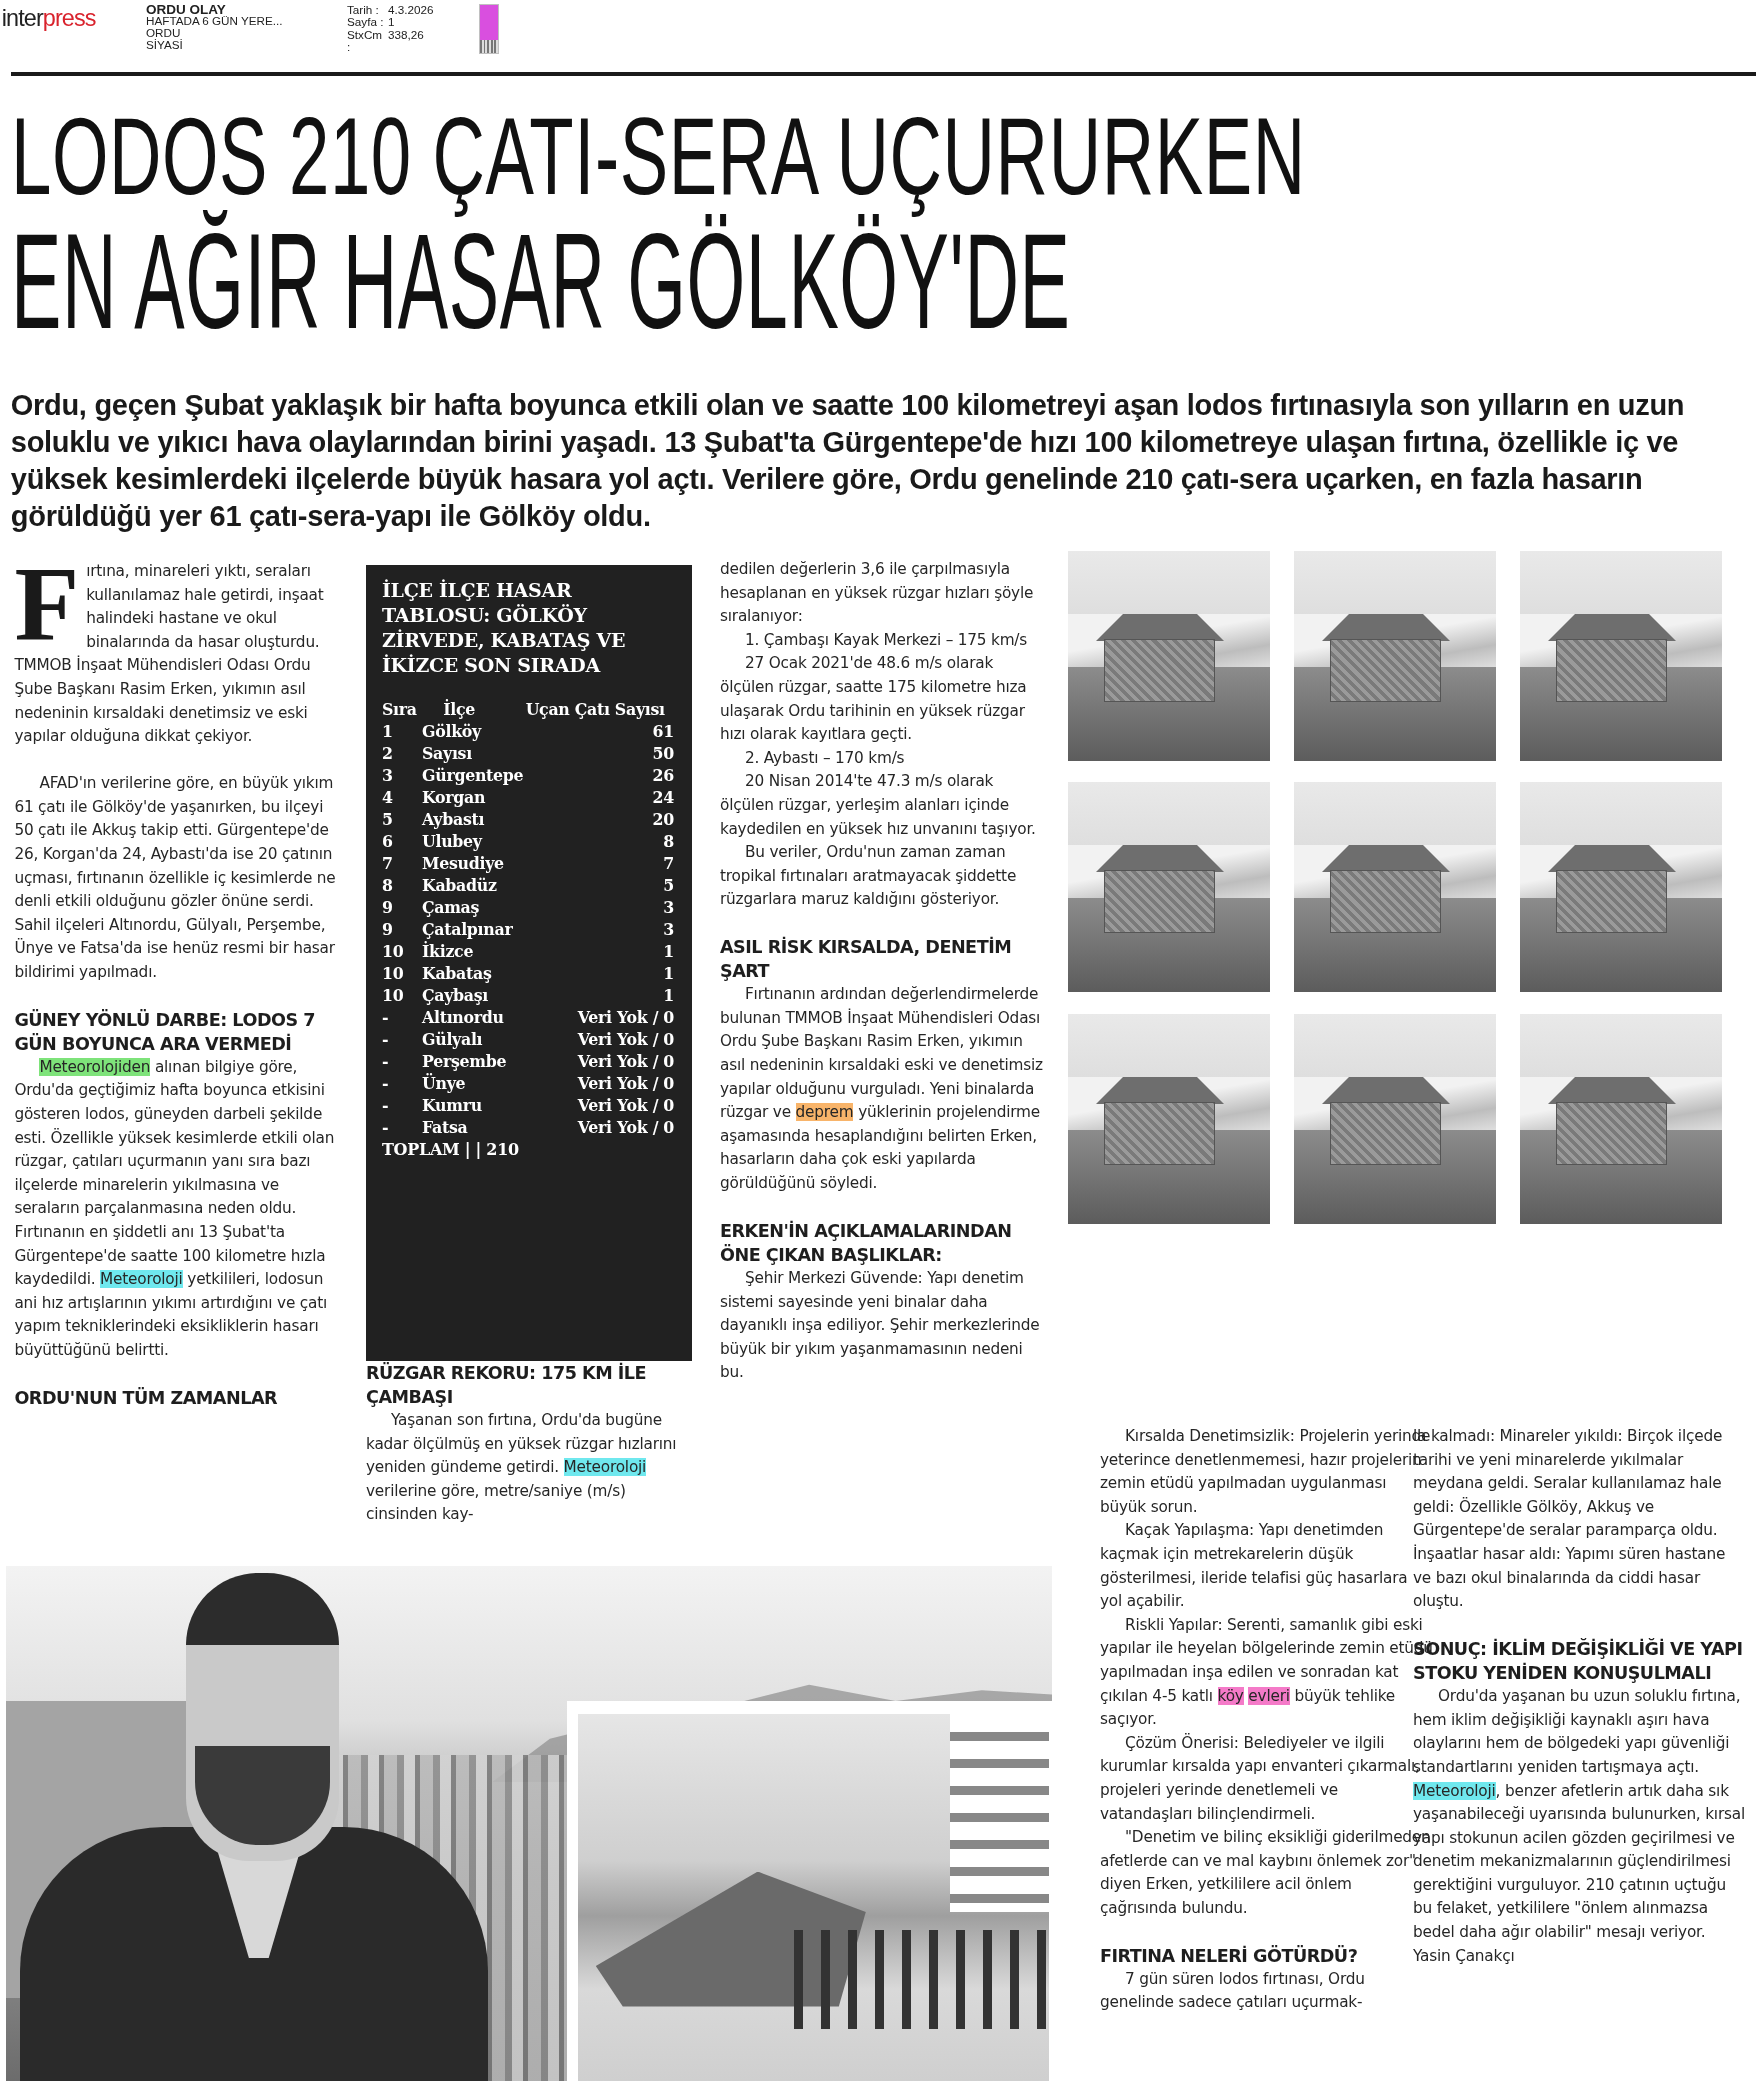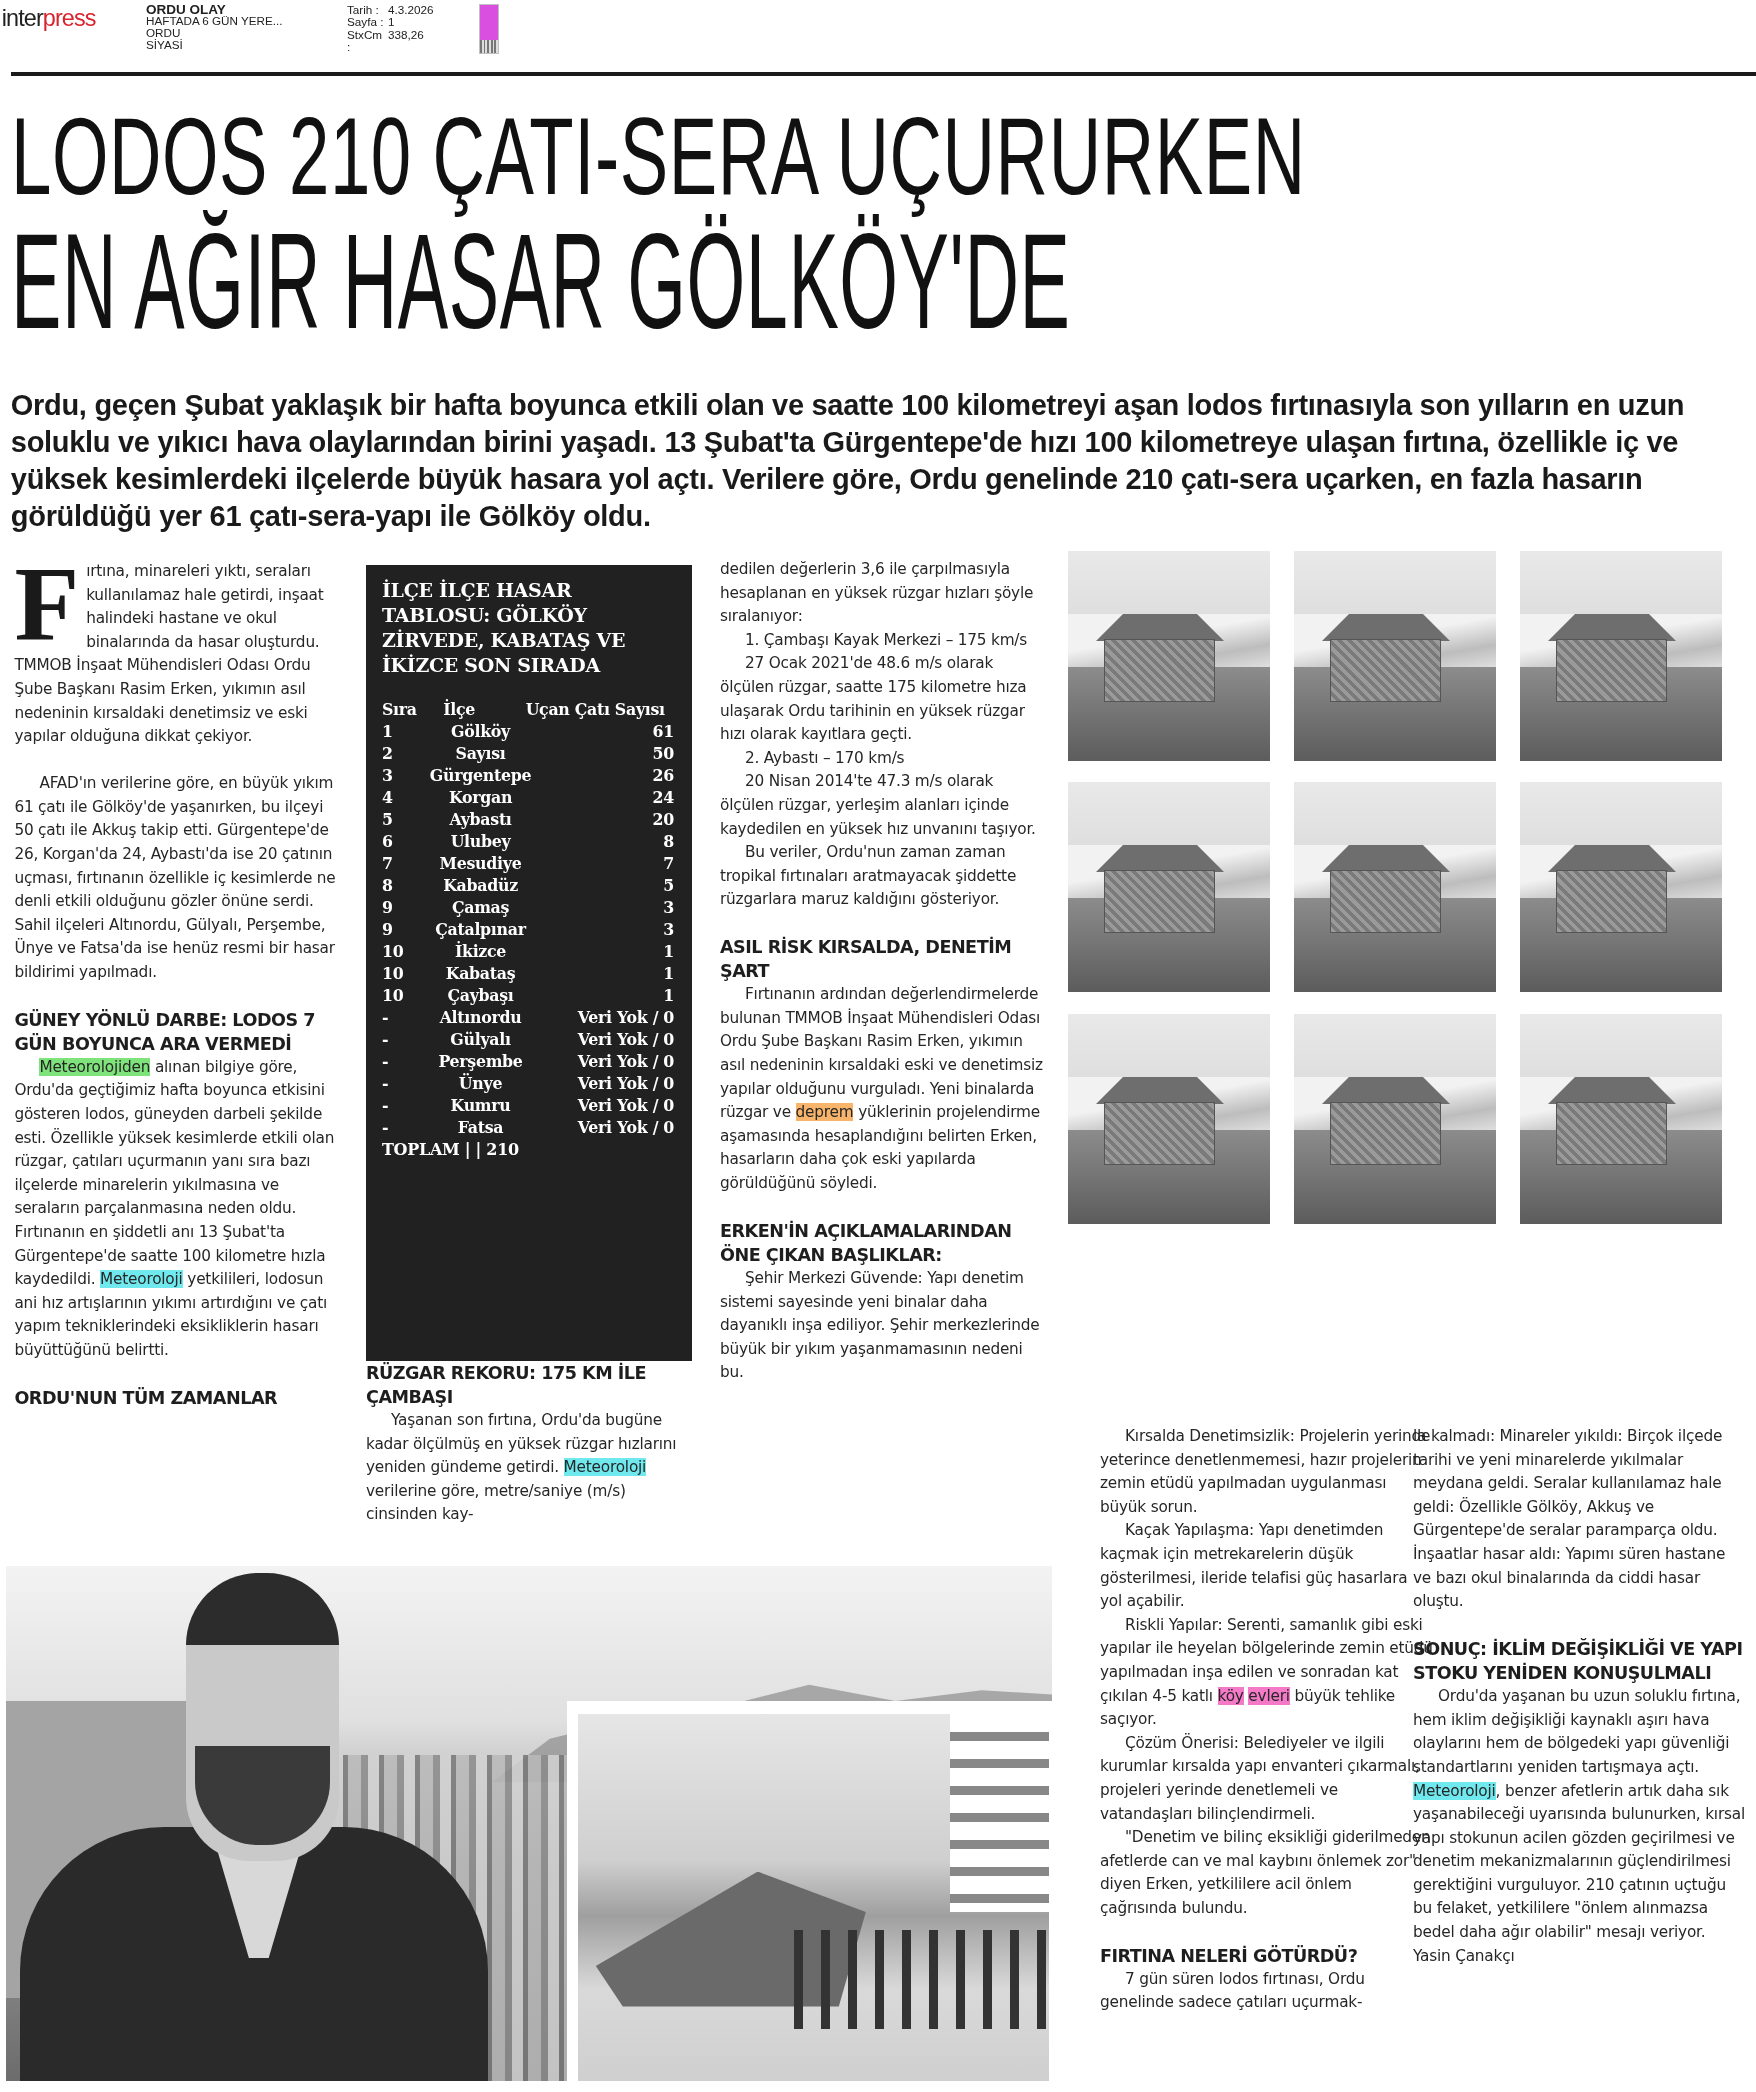--- a/index.html
+++ b/index.html
@@ -43,21 +43,21 @@
   .dropcap { float: left; font-family: "Liberation Serif", serif; font-weight: bold; font-size: 106px; line-height: 79px; height: 77px; margin: 5.4px 7.2px 0 0; color: #1a1a1a; }
 
   
   .darkbox { position: absolute; left: 366px; top: 565px; width: 326px; height: 796px; background: #212121; color: #ffffff; padding: 12.6px 12.6px 0 16px; }
   .darkbox .title { font-family: "DejaVu Serif", serif; font-weight: bold; font-size: 19px; line-height: 25px; text-align: left; letter-spacing: -0.3px; }
   .darkbox .intro { font-family: "DejaVu Serif", serif; font-weight: bold; font-size: 15.8px; line-height: 24px; margin-top: 1.8px; letter-spacing: -0.4px; }
   .darkbox .intro .ind { display: inline-block; width: 20px; }
   .dtable { margin-top: 21.6px; font-family: "DejaVu Serif", serif; font-weight: bold; font-size: 15.8px; line-height: 22px; letter-spacing: -0.3px; }
   .drow { display: flex; }
   .drow .c1 { width: 40px; }
-  .drow .c2 { width: 117px; text-align: center; }
+  .drow .c2 { width: 117px; }
   .drow .c3 { width: 135px; text-align: right; }
   .drow.head .c1 { width: 63px; }
   .drow.head .c2 { width: 72px; text-align: left; }
   .drow.head .c3 { width: 171px; text-align: left; padding-left: 12.6px; }
   .dtotal { font-family: "DejaVu Serif", serif; font-weight: bold; font-size: 16px; line-height: 21.6px; }
 
   .col2b { left: 366px; top: 1361px; width: 333px; }
   .col3 { left: 720px; top: 558px; width: 329px; }
 
   

